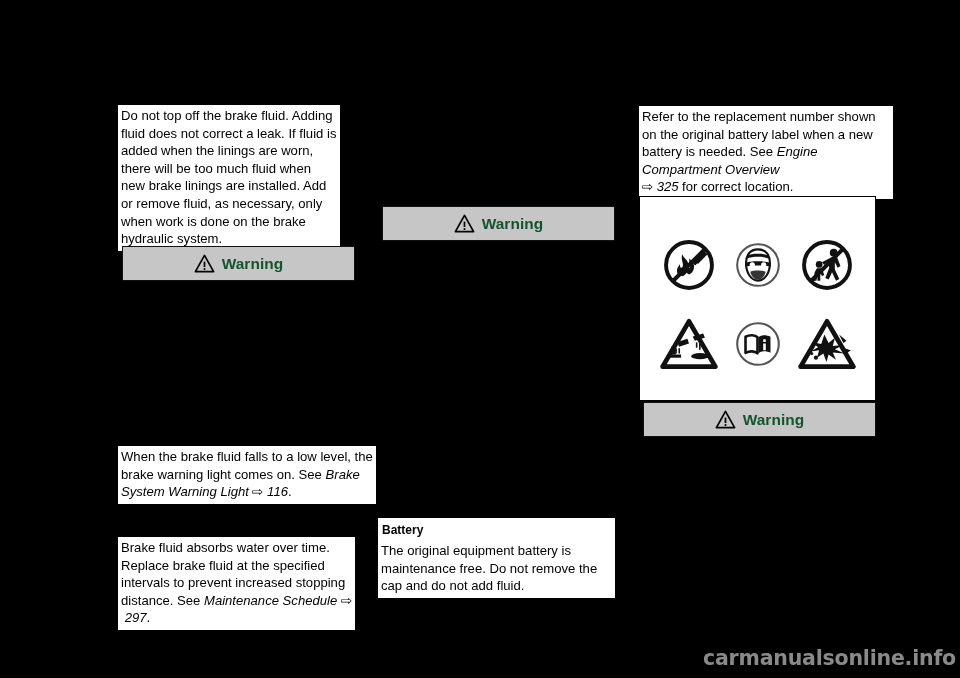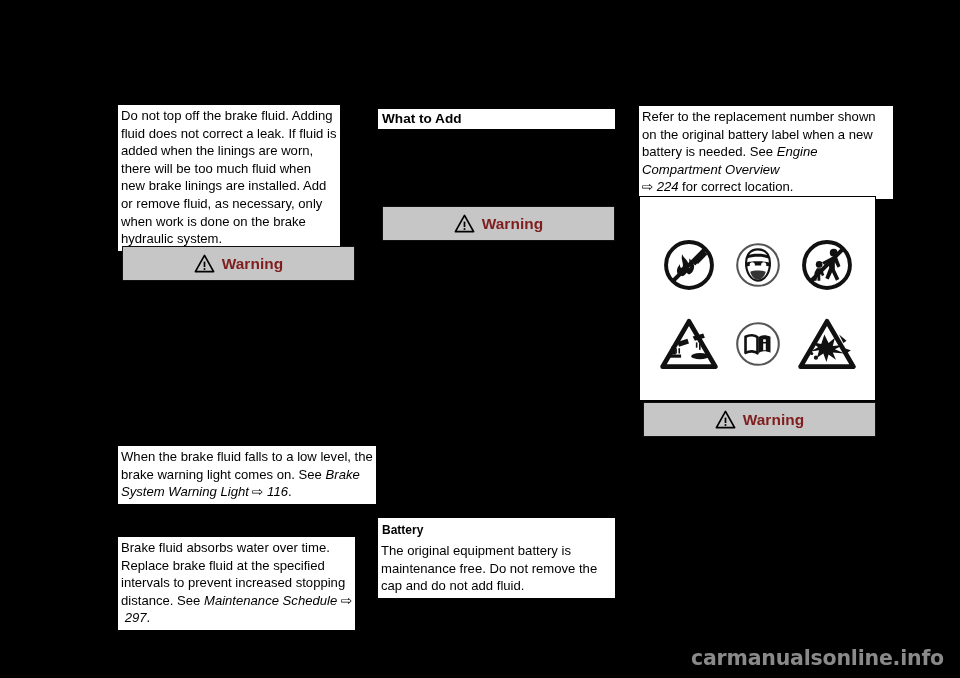--- a/index.html
+++ b/index.html
@@ -72,21 +72,21 @@
     background: #c6c6c6;
     border: 1.6px solid #111111;
     display: flex;
     align-items: center;
     justify-content: center;
     gap: 7px;
   }
   .warning-bar .w-label {
     font-size: 15.4px;
     font-weight: bold;
-    color: #7f1d1d;
+    color: #14532d;
     letter-spacing: 0.1px;
   }
   .warn-tri { display: block; }
 
   
   .figure-box {
     position: absolute;
     background: #ffffff;
     border: 1.5px solid #000000;
     width: 237px;
@@ -106,21 +106,21 @@
     width: 62px;
     height: 58px;
     display: flex;
     align-items: center;
     justify-content: center;
   }
 
   
   .watermark {
     position: absolute;
-    right: 16px;
+    right: 4px;
     bottom: 8px;
     color: #8a8a8a;
     font-size: 20.5px;
     font-weight: bold;
     letter-spacing: -0.2px;
     font-family: "DejaVu Sans", sans-serif;
   }
 </style>
 </head>
 <body>
@@ -141,43 +141,40 @@
   </div>
 
   <div class="text-block" style="left:118px; top:438px; width:258px;margin-top:8px;">
     <p><span>When the brake fluid falls to a low level, the brake warning light comes on. See </span><span class="italic">Brake System Warning Light</span><span class="italic">&nbsp;</span><span class="italic ref-arrow">⇨</span><span class="italic">&nbsp;</span><span class="italic">116</span><span>.</span></p>
   </div>
 
   <div class="text-block" style="left:118px; top:537px; width:237px;">
     <p><span>Brake fluid absorbs water over time. Replace brake fluid at the specified intervals to prevent increased stopping distance. See </span><span class="italic">Maintenance Schedule</span><span class="italic">&nbsp;</span><span class="italic ref-arrow">⇨</span><span class="italic">&nbsp;</span><span class="italic">297</span><span>.</span></p>
   </div>
 
-  <div class="heading-bar" style="left:378px; top:109px;">
-    <div class="h-small">What to Add</div>
-  </div>
 
   <div class="warning-bar" style="left:382px; top:206px;">
     <svg class="warn-tri" width="21" height="19" viewBox="0 0 21 19">
       <path d="M10.5 1.4 L19.6 17.6 L1.4 17.6 Z" fill="none" stroke="#000" stroke-width="1.7" stroke-linejoin="round"></path>
       <rect x="9.65" y="7.6" width="1.7" height="5.4" fill="#000"></rect>
       <rect x="9.65" y="14.1" width="1.7" height="1.8" fill="#000"></rect>
     </svg>
     <span class="w-label">Warning</span>
   </div>
 
   <div class="heading-bar" style="left:378px; top:518px;">
     <div class="h-big">Battery</div>
   </div>
 
   <div class="text-block" style="left:378px; top:540px; width:237px;">
     <p>The original equipment battery is maintenance free. Do not remove the cap and do not add fluid.</p>
   </div>
 
   <div class="text-block" style="left:639px; top:106px; width:254px;">
-    <p><span>Refer to the replacement number shown on the original battery label when a new battery is needed. See </span><span class="italic">Engine Compartment Overview</span><br><span class="italic ref-arrow">⇨</span><span class="italic">&nbsp;</span><span class="italic">224</span><span> for correct location.</span></p>
+    <p><span>Refer to the replacement number shown on the original battery label when a new battery is needed. See </span><span class="italic">Engine Compartment Overview</span><br><span class="italic ref-arrow">⇨</span><span class="italic">&nbsp;</span><span class="italic">325</span><span> for correct location.</span></p>
   </div>
 
   <div class="figure-box" style="left:639px; top:196px;">
     <div class="symbol-grid">
 
       <div class="symbol-cell">
         <svg width="56" height="56" viewBox="0 0 100 100">
           <circle cx="50" cy="50" r="41" fill="none" stroke="#111" stroke-width="7"></circle>
           <g fill="#111">
             <path d="M30 66 C26 58 31 52 34 48 C33 56 38 57 39 52 C40 45 35 40 38 31 C40 38 47 40 49 48 C51 57 45 68 38 70 Z"></path>

